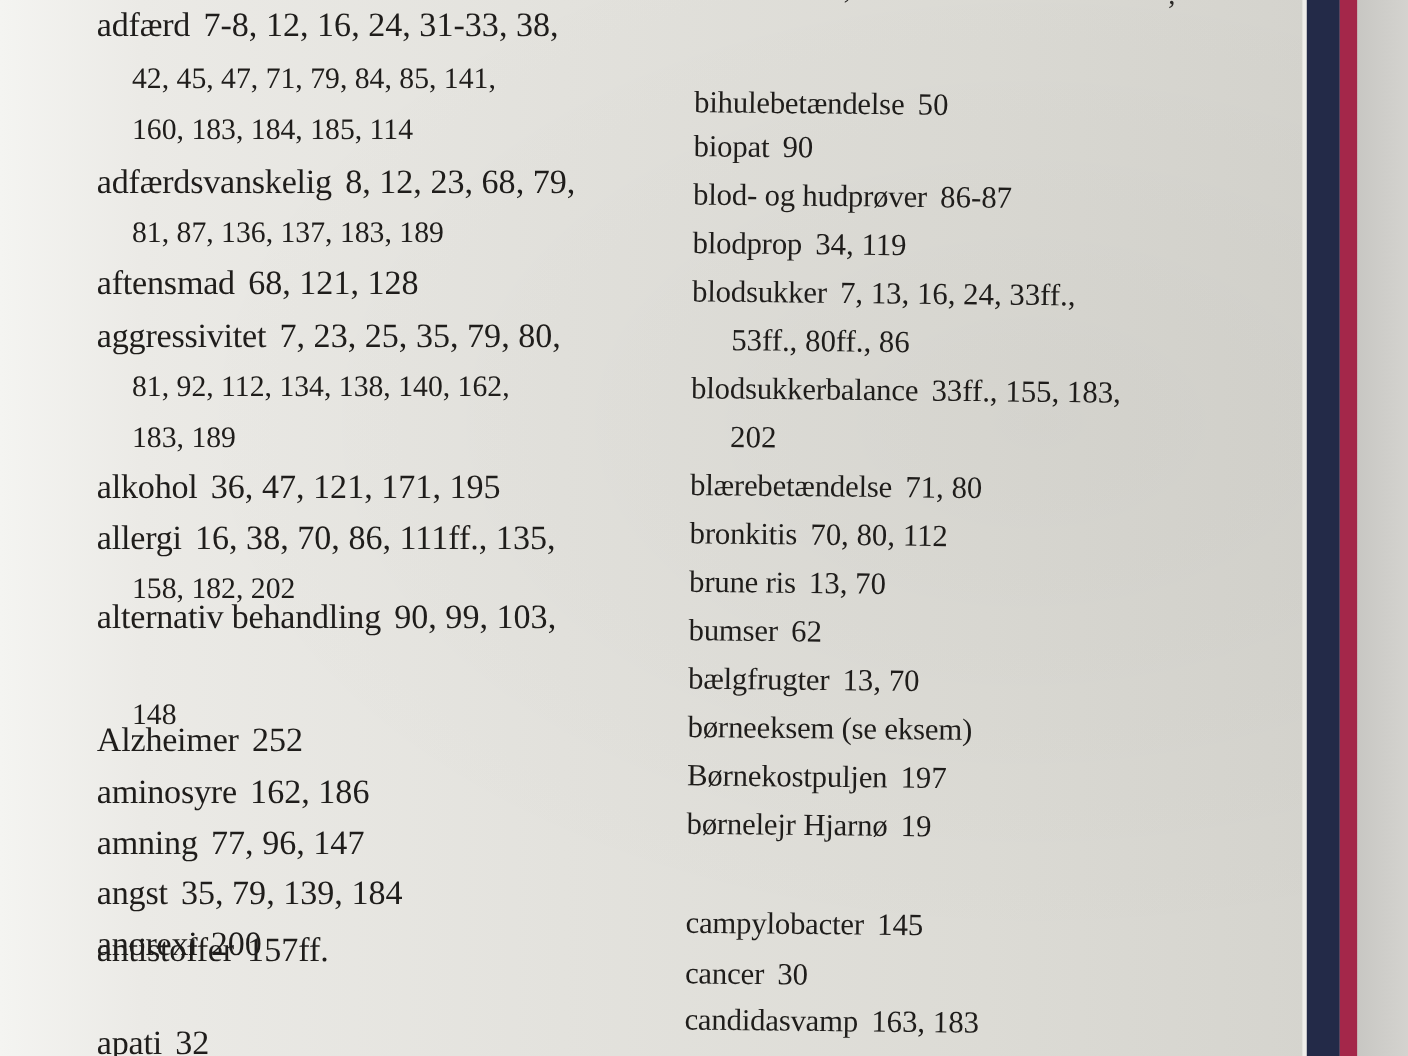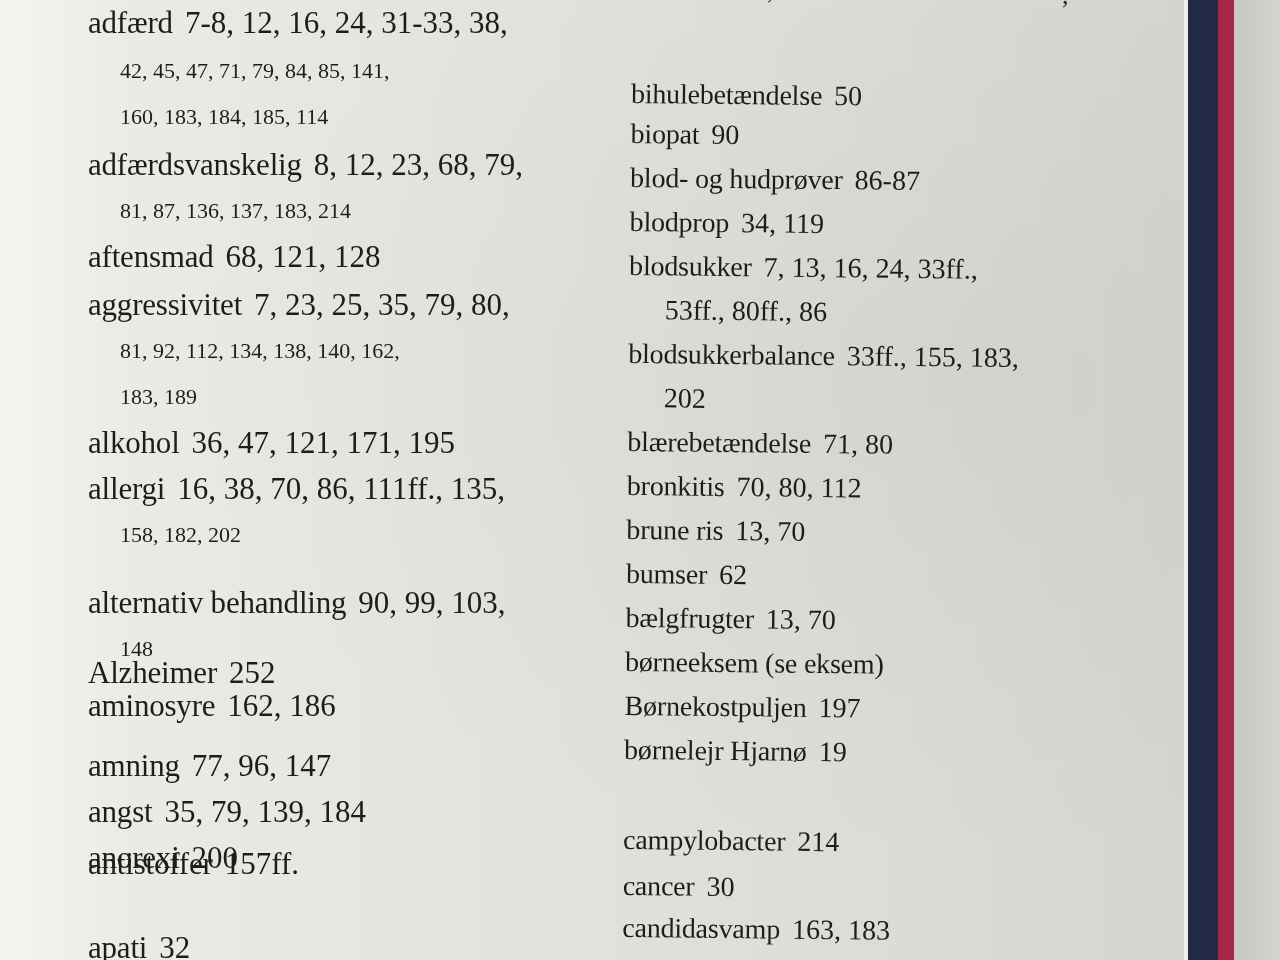--- a/index.html
+++ b/index.html
@@ -42,21 +42,21 @@
       white-space: nowrap;
     }
     .col-left .entry { font-size: 31px; line-height: 46px; }
     .col-right .entry { font-size: 28px; line-height: 44px; }
     .term { letter-spacing: -0.2px; }
     .pages { margin-left: 12px; }
     .cont {
       position: absolute;
       white-space: nowrap;
     }
-    .col-left .cont { left: 32px; font-size: 22px; line-height: 46px; }
+    .col-left .cont { left: 32px; font-size: 27px; line-height: 46px; }
     .col-right .cont { left: 36px; font-size: 28px; line-height: 44px; }
     .partial-top {
       position: absolute;
       top: -26px;
       left: 96px;
       font-size: 26px;
       color: #2a2826;
       white-space: nowrap;
     }
     .partial-comma {
@@ -108,51 +108,51 @@
 
   <div class="entry" style="top:0px">
     <span class="term">adfærd</span><span class="pages">7-8, 12, 16, 24, 31-33, 38,</span>
   </div>
   <div class="cont" style="top:48px">42, 45, 47, 71, 79, 84, 85, 141,</div>
   <div class="cont" style="top:94px">160, 183, 184, 185, 114</div>
 
   <div class="entry" style="top:142px">
     <span class="term">adfærdsvanskelig</span><span class="pages">8, 12, 23, 68, 79,</span>
   </div>
-  <div class="cont" style="top:188px">81, 87, 136, 137, 183, 214</div>
+  <div class="cont" style="top:188px">81, 87, 136, 137, 183, 189</div>
 
   <div class="entry" style="top:234px">
     <span class="term">aftensmad</span><span class="pages">68, 121, 128</span>
   </div>
 
   <div class="entry" style="top:282px">
     <span class="term">aggressivitet</span><span class="pages">7, 23, 25, 35, 79, 80,</span>
   </div>
   <div class="cont" style="top:328px">81, 92, 112, 134, 138, 140, 162,</div>
   <div class="cont" style="top:374px">183, 189</div>
 
   <div class="entry" style="top:420px">
     <span class="term">alkohol</span><span class="pages">36, 47, 121, 171, 195</span>
   </div>
 
   <div class="entry" style="top:466px">
     <span class="term">allergi</span><span class="pages">16, 38, 70, 86, 111ff., 135,</span>
   </div>
   <div class="cont" style="top:512px">158, 182, 202</div>
 
-  <div class="entry" style="top:580px">
+  <div class="entry" style="top:538px">
     <span class="term">alternativ behandling</span><span class="pages">90, 99, 103,</span>
   </div>
   <div class="cont" style="top:626px">148</div>
 
   <div class="entry" style="top:650px">
     <span class="term">Alzheimer</span><span class="pages">252</span>
   </div>
 
-  <div class="entry" style="top:683px">
+  <div class="entry" style="top:697px">
     <span class="term">aminosyre</span><span class="pages">162, 186</span>
   </div>
 
   <div class="entry" style="top:743px">
     <span class="term">amning</span><span class="pages">77, 96, 147</span>
   </div>
 
   <div class="entry" style="top:789px">
     <span class="term">angst</span><span class="pages">35, 79, 139, 184</span>
   </div>
@@ -213,21 +213,21 @@
     <span class="term">børneeksem (se eksem)</span><span class="pages"></span>
   </div>
   <div class="entry" style="top:684px">
     <span class="term">Børnekostpuljen</span><span class="pages">197</span>
   </div>
   <div class="entry" style="top:728px">
     <span class="term">børnelejr Hjarnø</span><span class="pages">19</span>
   </div>
 
   <div class="entry" style="top:818px">
-    <span class="term">campylobacter</span><span class="pages">214</span>
+    <span class="term">campylobacter</span><span class="pages">145</span>
   </div>
   <div class="entry" style="top:864px">
     <span class="term">cancer</span><span class="pages">30</span>
   </div>
   <div class="entry" style="top:906px">
     <span class="term">candidasvamp</span><span class="pages">163, 183</span>
   </div>
 </div>
 
 <div class="page-edge"></div>

